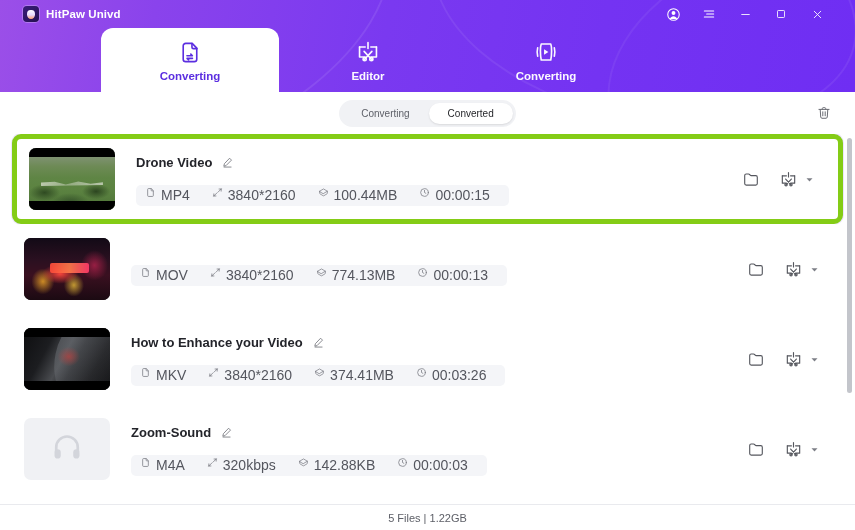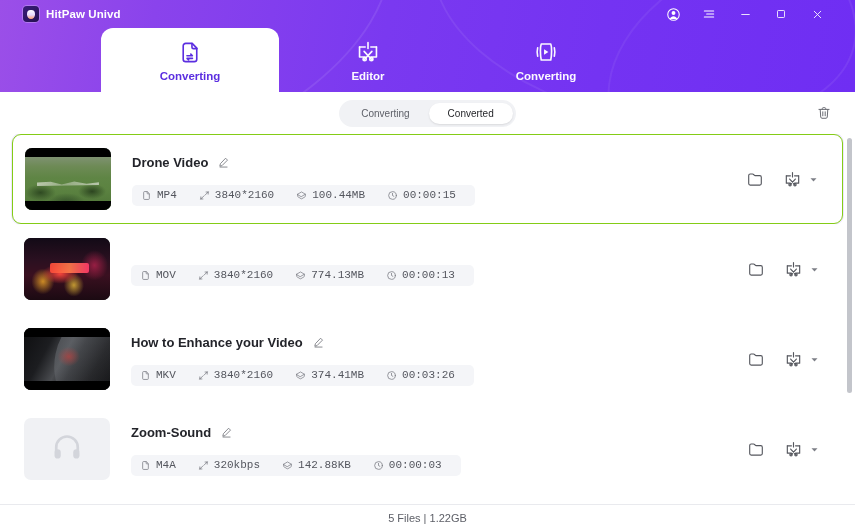--- a/index.html
+++ b/index.html
@@ -133,21 +133,21 @@
   .list { position: relative; }
   .row {
     height: 90px;
     display: flex; align-items: center;
     padding: 0 10px 0 12px;
     border-radius: 9px;
     background: #ffffff;
     position: relative;
   }
   .row.selected {
-    border: 1px solid #84cc16;
+    border: 5px solid #84cc16;
     box-shadow: 0 0 0 1px rgba(201,182,245,0.35);
   }
   .thumb {
     width: 86px; height: 62px;
     border-radius: 7px;
     flex: none;
     overflow: hidden;
     position: relative;
     background: #000000;
   }
@@ -208,25 +208,24 @@
   .edit-icon { color: #6e7077; display: flex; align-items: center; }
   .meta {
     margin-top: 12px;
     display: inline-flex; align-items: center;
     background: #f4f5f8;
     border-radius: 5px;
     height: 21px;
     padding: 0 9px;
   }
   .meta-item {
-    display: inline-flex; align-items: center; gap: 5px;
-    font-size: 11px; color: #54565e;
+    display: inline-flex; align-items: flex-start; gap: 5px;
+    font-size: 14px; color: #54565e;
     padding: 0 10px 0 0;
     white-space: nowrap;
-    font-family: Liberation Mono, monospace;
   }
   .meta-item + .meta-item { padding-left: 12px; }
   .meta-item .mi { color: #7a7c84; display: flex; align-items: center; }
 
   .row-actions {
     display: flex; align-items: center; gap: 19px;
     flex: none; padding-right: 14px;
   }
   .act { color: #55575e; display: flex; align-items: center; }
   .act-split { display: flex; align-items: center; gap: 7px; }

